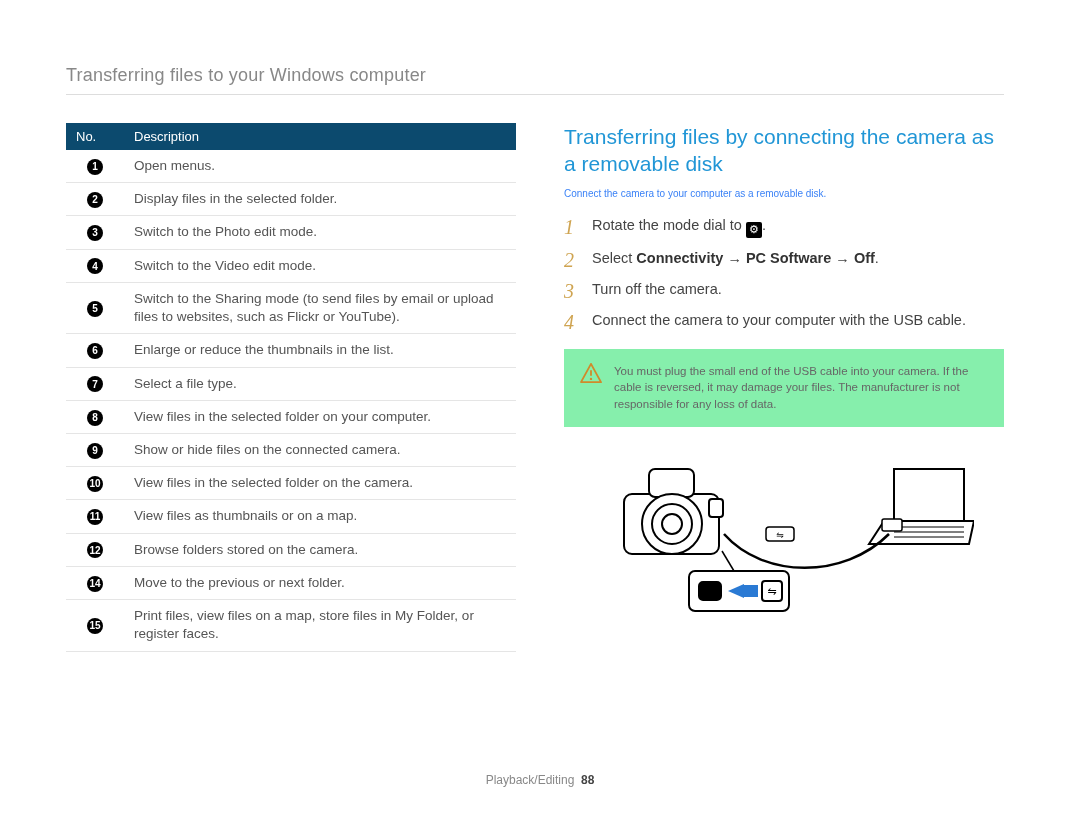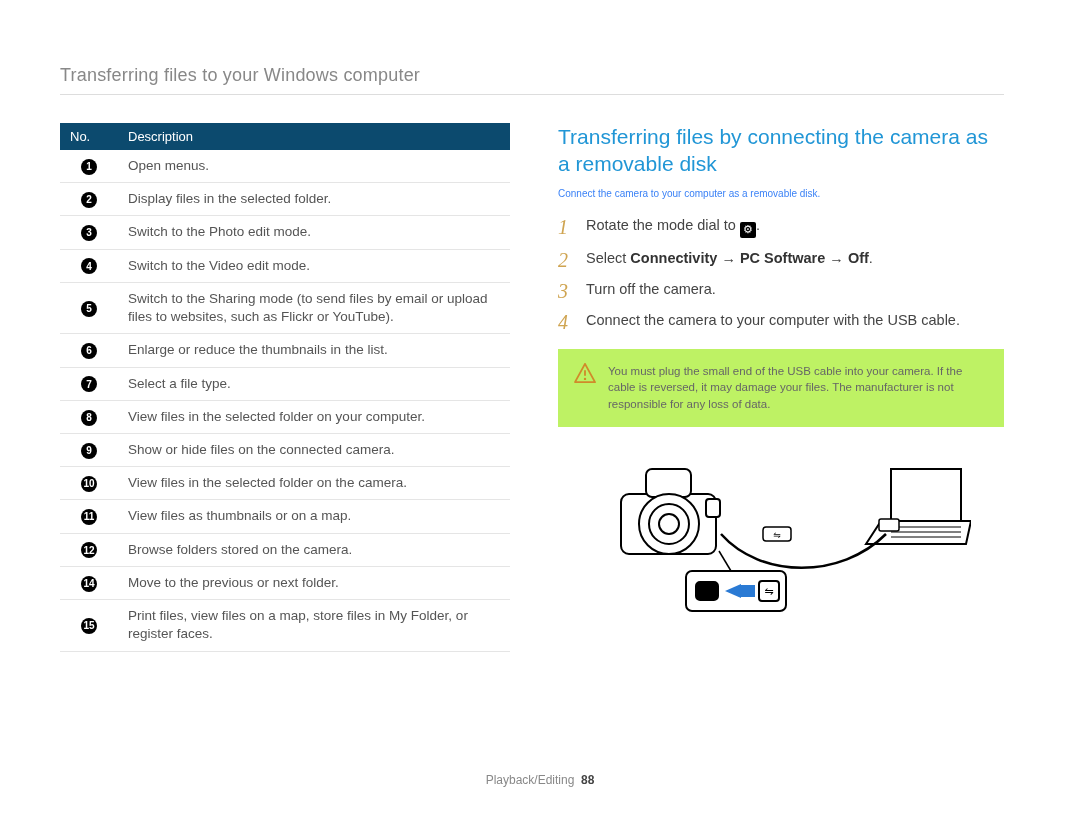--- a/index.html
+++ b/index.html
@@ -6,20 +6,21 @@
   body {
     font-family: Arial, Helvetica, sans-serif;
     background: #fff;
     width: 1080px;
     height: 815px;
     position: relative;
     color: #555;
   }
   .page {
     padding: 65px 76px 0 60px;
+    margin-left: 6px;
   }
   .header-title {
     font-size: 18px;
     font-weight: 300;
     color: #888;
     letter-spacing: 0.2px;
     padding-bottom: 8px;
     border-bottom: 1px solid #ddd;
     margin-bottom: 28px;
   }
@@ -108,21 +109,21 @@
     align-items: center;
     justify-content: center;
     font-size: 11px;
   }
   .arrow { font-family: Arial; }
 
   
   .warn {
     display: flex;
     gap: 12px;
-    background: #bef264;
+    background: #86efac;
     padding: 14px 16px;
     margin-top: 18px;
     font-size: 11.5px;
     color: #666;
     line-height: 1.45;
   }
   .warn-icon {
     flex-shrink: 0;
     width: 22px; height: 20px;
     display: flex; align-items: center; justify-content: center;

